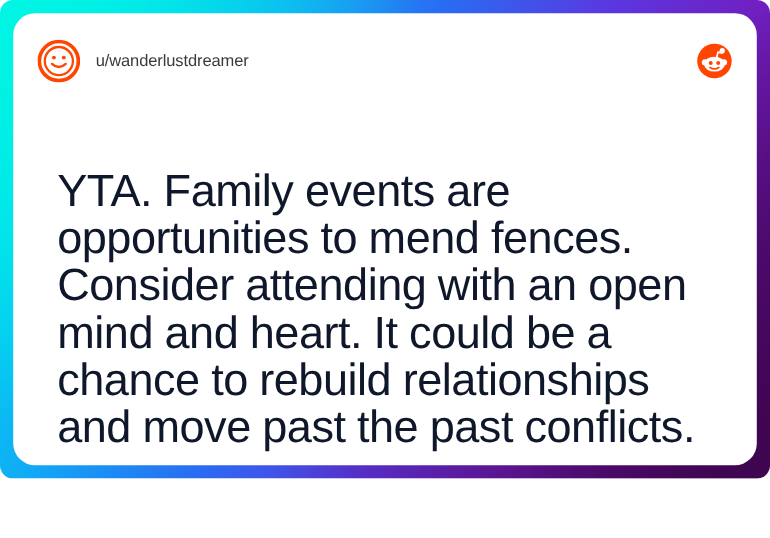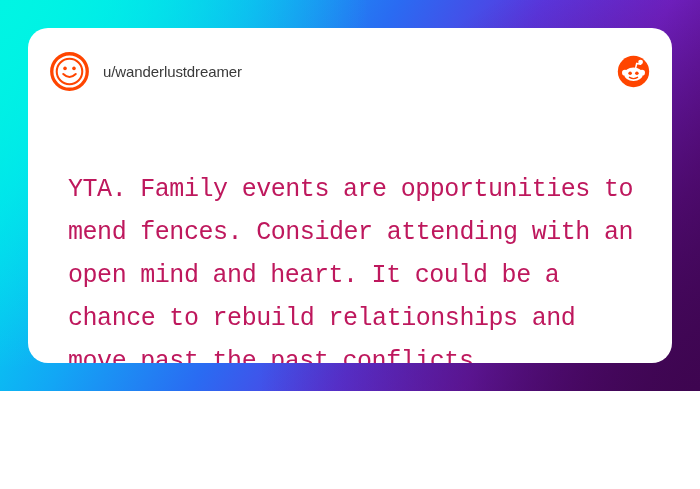--- a/index.html
+++ b/index.html
@@ -8,35 +8,36 @@
   }
   body {
     width: 700px;
     height: 489px;
     overflow: hidden;
     font-family: "Liberation Sans", sans-serif;
   }
   #stage {
     position: relative;
     width: 700px;
-    height: 391px;
+    height: 435px;
     box-sizing: border-box;
     background:
       radial-gradient(circle at 0% 0%, #00F5E4 0%, rgba(0,245,228,0) 46%),
       radial-gradient(circle at 100% 100%, #3E0550 0%, rgba(62,5,80,0) 55%),
       linear-gradient(118deg,
         #00F0DE 0%,
         #00D9F0 12%,
         #12A7F5 28%,
         #2A6BF2 44%,
         #5B37E0 60%,
         #7322C9 74%,
         #5E108F 87%,
         #430A5E 100%);
-    padding: 28px;
+    padding: 12px;
+    border-radius: 12px;
   }
   .card {
     position: relative;
     width: 100%;
     height: 100%;
     box-sizing: border-box;
     background: #FFFFFF;
     border-radius: 20px;
     overflow: hidden;
   }
@@ -79,26 +80,26 @@
   .card-body {
     position: absolute;
     left: 0;
     right: 0;
     top: 140px;
     padding: 0 30px 0 40px;
     box-sizing: border-box;
   }
   .post-text {
     margin: 0;
-    font-size: 25px;
+    font-size: 41px;
     line-height: 43px;
-    color: #be185d;
+    color: #0f172a;
     letter-spacing: -0.45px;
     word-spacing: -0.5px;
-    font-family: Liberation Mono, monospace;
+    font-family: Liberation Sans, sans-serif;
     font-weight: 400;
   }
 </style>
 </head>
 <body>
 
 <div id="stage">
   <div class="card">
 
     <div class="card-header">

